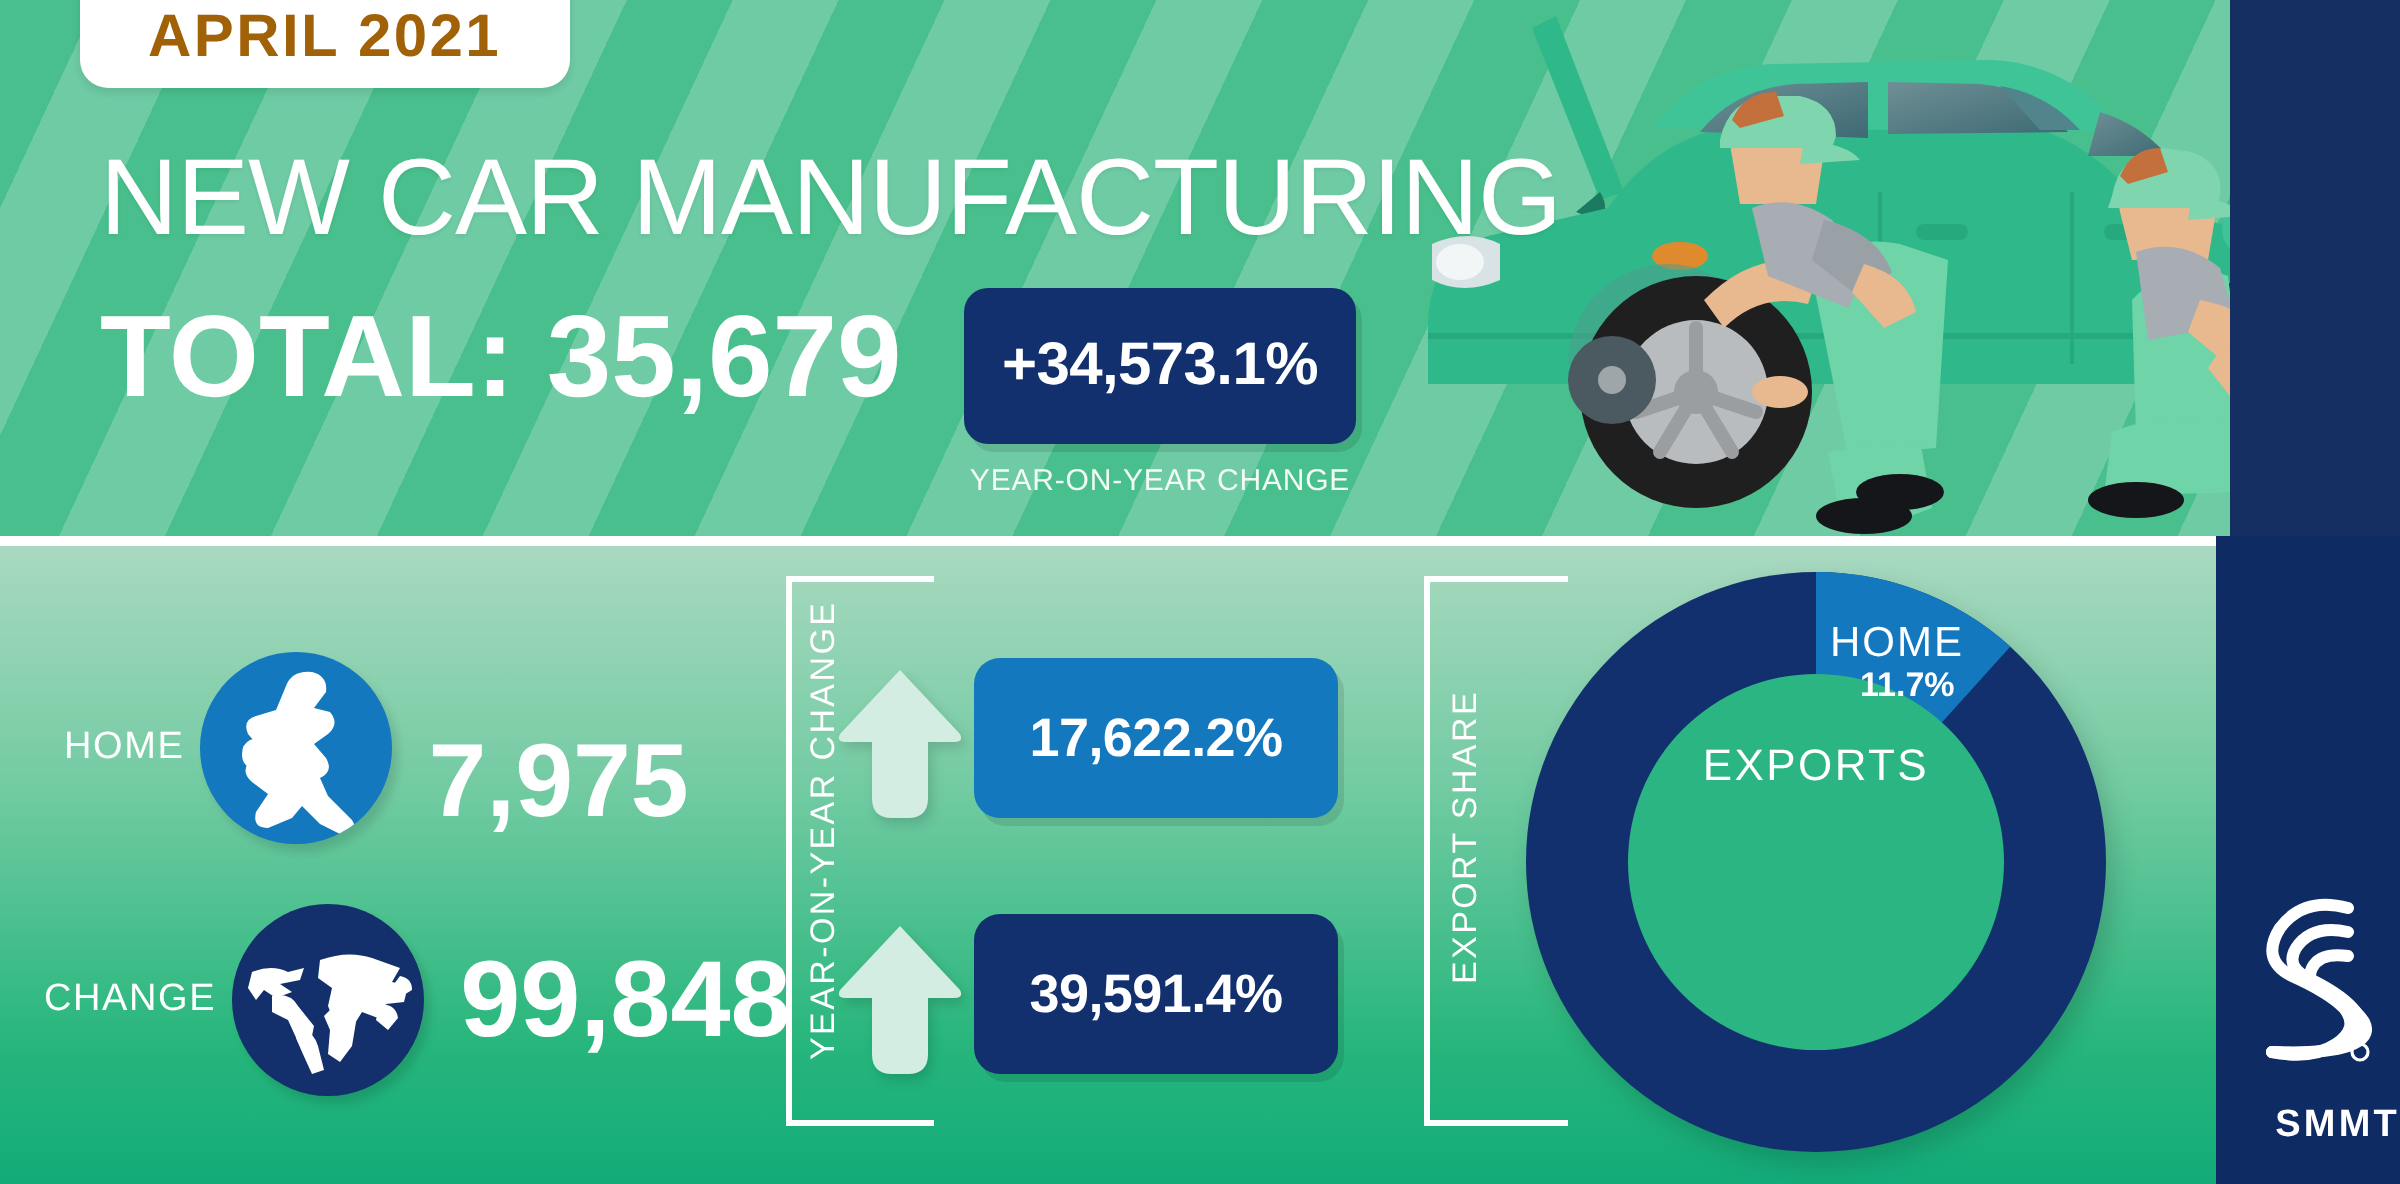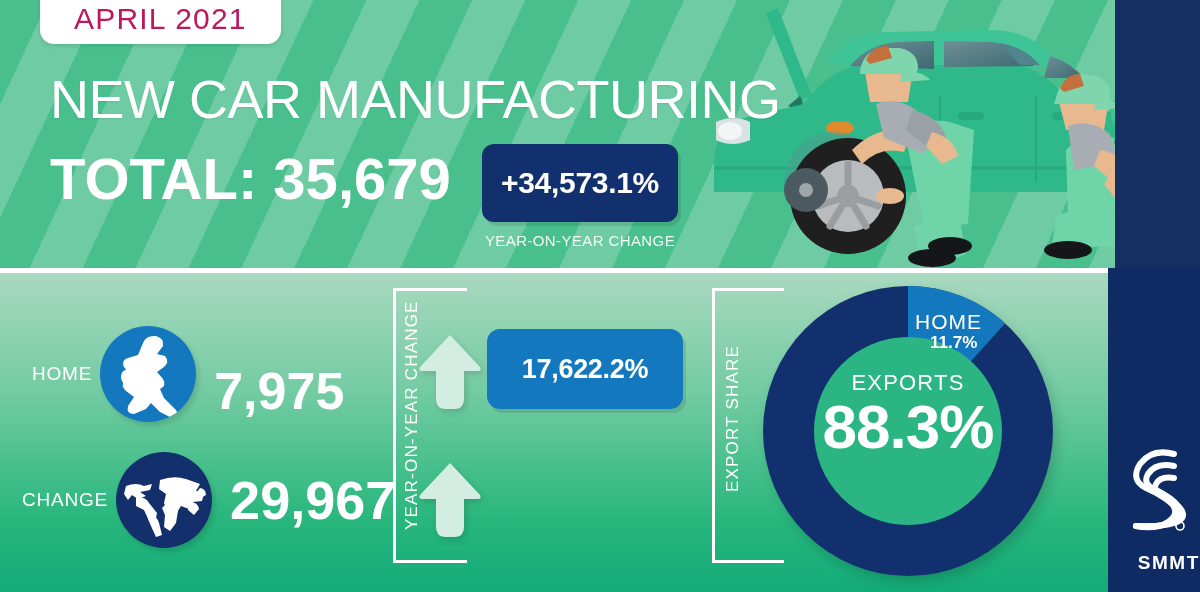--- a/index.html
+++ b/index.html
@@ -32,21 +32,21 @@
 
   
   .month-tab{
     position:absolute;left:40px;top:-18px;
     padding:22px 34px 10px 34px;
     background:#ffffff;
     border-radius:0 0 14px 14px;
     box-shadow:0 2px 4px rgba(0,0,0,.10);
   }
   .month-tab .txt{
-    color:#be185d;font-size:30px;font-weight:normal;letter-spacing:1.2px;
+    color:#a16207;font-size:30px;font-weight:bold;letter-spacing:1.2px;
     line-height:1;white-space:nowrap;
   }
 
   .title-main{
     position:absolute;left:50px;top:72px;
     color:#ffffff;font-size:54px;font-weight:300;letter-spacing:-0.5px;
     white-space:nowrap;line-height:1;
     text-shadow:0 1px 2px rgba(0,0,0,.07);
     text-align:center;
   }
@@ -135,21 +135,21 @@
   .vlabel-share{left:723px;top:492px;}
 
   .arrow-up{
     position:absolute;width:64px;height:78px;
     filter:drop-shadow(2px 3px 3px rgba(0,0,0,.14));
   }
   .arrow-1{left:418px;top:333px;}
   .arrow-2{left:418px;top:461px;}
 
   .pct-badge{
-    position:absolute;width:196px;height:80px;border-radius:13px;
+    position:absolute;width:182px;height:80px;border-radius:13px;
     display:flex;align-items:center;justify-content:center;
     box-shadow:3px 4px 0 rgba(0,0,0,.10);
   }
   .pct-badge .txt{
     color:#ffffff;font-weight:bold;font-size:27px;letter-spacing:-0.3px;white-space:nowrap;
   }
   .pct-1{left:487px;top:329px;background:#1378be;}
   .pct-2{left:487px;top:457px;background:#12306e;}
 
   
@@ -336,56 +336,58 @@
           <path d="M10 34 q10 -4 18 0 l8 -2 -2 6 -10 2 6 4 -8 3 -6 -4 -4 5 -4 -6 z"></path>
           <path d="M20 46 q9 -2 13 5 l8 10 -2 10 -6 -2 -5 -11 -8 -4 z"></path>
           <path d="M34 62 q7 2 9 9 l3 12 -6 2 -5 -11 -3 -7 z"></path>
           <path d="M44 28 q14 -5 26 -1 l14 5 -4 7 8 2 -2 8 -9 1 -4 7 -8 -3 -5 8 -8 -1 -4 -10 2 -9 -7 -5 z"></path>
           <path d="M50 52 q9 -1 12 7 l-2 12 -6 8 -6 -4 1 -12 -3 -7 z"></path>
           <path d="M74 50 q8 0 9 7 l-5 6 -6 -5 z"></path>
           <path d="M84 36 q6 1 6 7 l-5 3 -4 -6 z"></path>
         </g>
       </svg>
     </span>
-    <span class="stat-value">29,967</span>
+    <span class="stat-value">99,848</span>
   </div>
 
   <div class="bracket"></div>
   <div class="vert-label vlabel-yoy">YEAR-ON-YEAR CHANGE</div>
 
   <div class="arrow-up arrow-1">
     <svg width="64" height="78" viewBox="0 0 64 78">
       <path fill="#d4ede2" d="M32 2 L62 34 q2 4 -3 4 L46 38 l0 28 q0 10 -10 10 L28 76 q-10 0 -10 -10 l0 -28 L5 38 q-5 0 -3 -4 z"></path>
     </svg>
   </div>
   <div class="pct-badge pct-1">
     <span class="txt">17,622.2%</span>
   </div>
 
   <div class="arrow-up arrow-2">
     <svg width="64" height="78" viewBox="0 0 64 78">
       <path fill="#d4ede2" d="M32 2 L62 34 q2 4 -3 4 L46 38 l0 28 q0 10 -10 10 L28 76 q-10 0 -10 -10 l0 -28 L5 38 q-5 0 -3 -4 z"></path>
     </svg>
   </div>
+  <div class="pct-badge pct-2">
+    <span class="txt">39,591.4%</span>
+  </div>
 
   <div class="share-bracket"></div>
   <div class="vert-label vlabel-share">EXPORT SHARE</div>
 
   <div class="donut-wrap">
     <svg width="290" height="290" viewBox="0 0 290 290">
 
       <circle cx="145" cy="145" r="145" fill="#12306e"></circle>
 
       <path d="M145 145 L145 0 A145 145 0 0 1 242.2 37.2 Z" fill="#1378be"></path>
 
       <circle cx="145" cy="145" r="94" fill="#2ab583"></circle>
     </svg>
   </div>
   <div class="donut-center-label">EXPORTS</div>
-  <div class="donut-center-value">88.3%</div>
   <div class="donut-seg-label">HOME</div>
   <div class="donut-seg-value">11.7%</div>
 
   <div class="logo">
     <svg width="62" height="100" viewBox="0 0 62 100">
       <g fill="none" stroke="#ffffff" stroke-width="6" stroke-linecap="round">
         <path d="M50 12 q-22 -6 -34 10 q-10 16 6 24 q18 8 26 16 q8 10 -4 18 q-12 8 -32 4"></path>
         <path d="M50 24 q-18 -4 -26 8 q-6 10 8 16 q16 8 22 16 q6 10 -6 16 q-12 6 -36 4"></path>
         <path d="M50 36 q-14 -2 -18 6 q-4 8 8 13 q14 7 18 14 q4 8 -8 12 q-12 4 -38 3"></path>
       </g>

